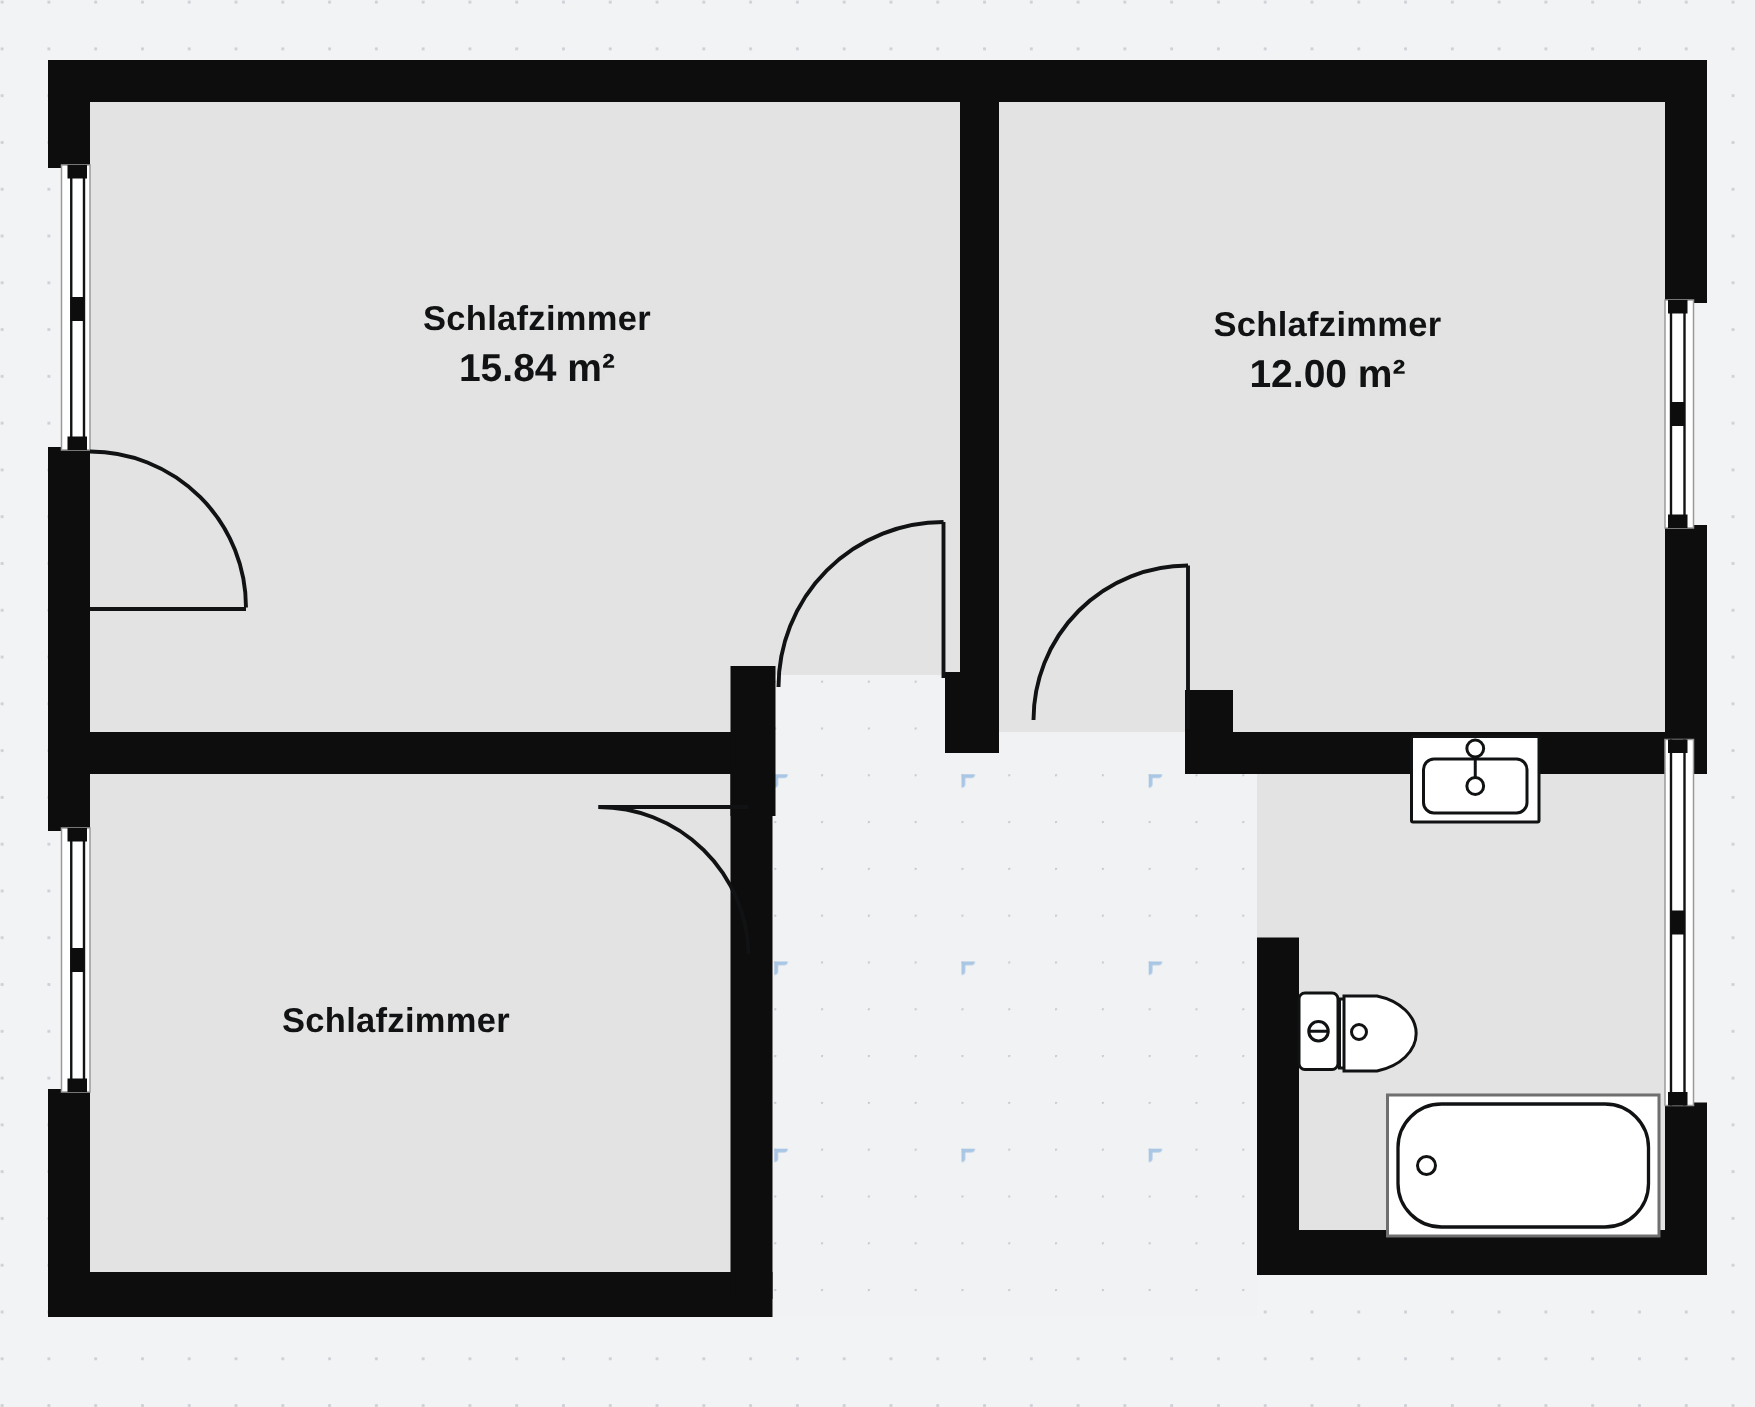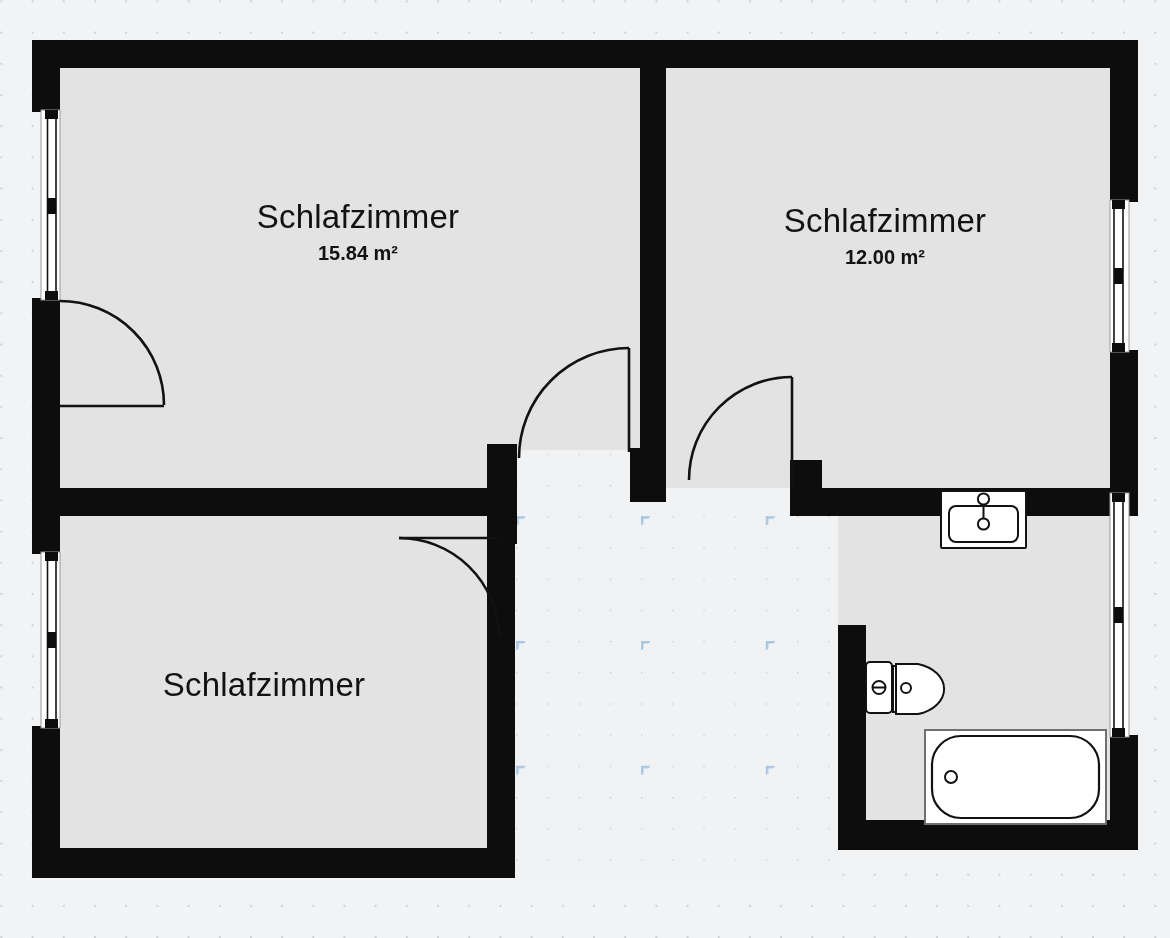--- a/index.html
+++ b/index.html
@@ -30,24 +30,24 @@
     text-align:center;
     color:#111213;
     pointer-events:none;
     white-space:nowrap;
     text-shadow:
        0 0 3px #e3e3e3, 0 0 3px #e3e3e3, 0 0 3px #e3e3e3,
        1px 0 2px #e3e3e3, -1px 0 2px #e3e3e3,
        0 1px 2px #e3e3e3, 0 -1px 2px #e3e3e3;
   }
   .room-name{
-    font-size:33px;font-weight:400;line-height:1.05;letter-spacing:0.2px;
+    font-size:23px;font-weight:700;line-height:1.05;letter-spacing:0.2px;
   }
   .room-area{
-    font-size:20px;font-weight:bold;line-height:1.05;margin-top:8px;
+    font-size:26px;font-weight:bold;line-height:1.05;margin-top:8px;
   }
 </style>
 </head>
 <body>
 
 <div id="plan-root">
 
   <div class="grid-layer"></div>
 
   <svg class="svg-layer" width="1170" height="938" viewBox="0 0 1170 938">

